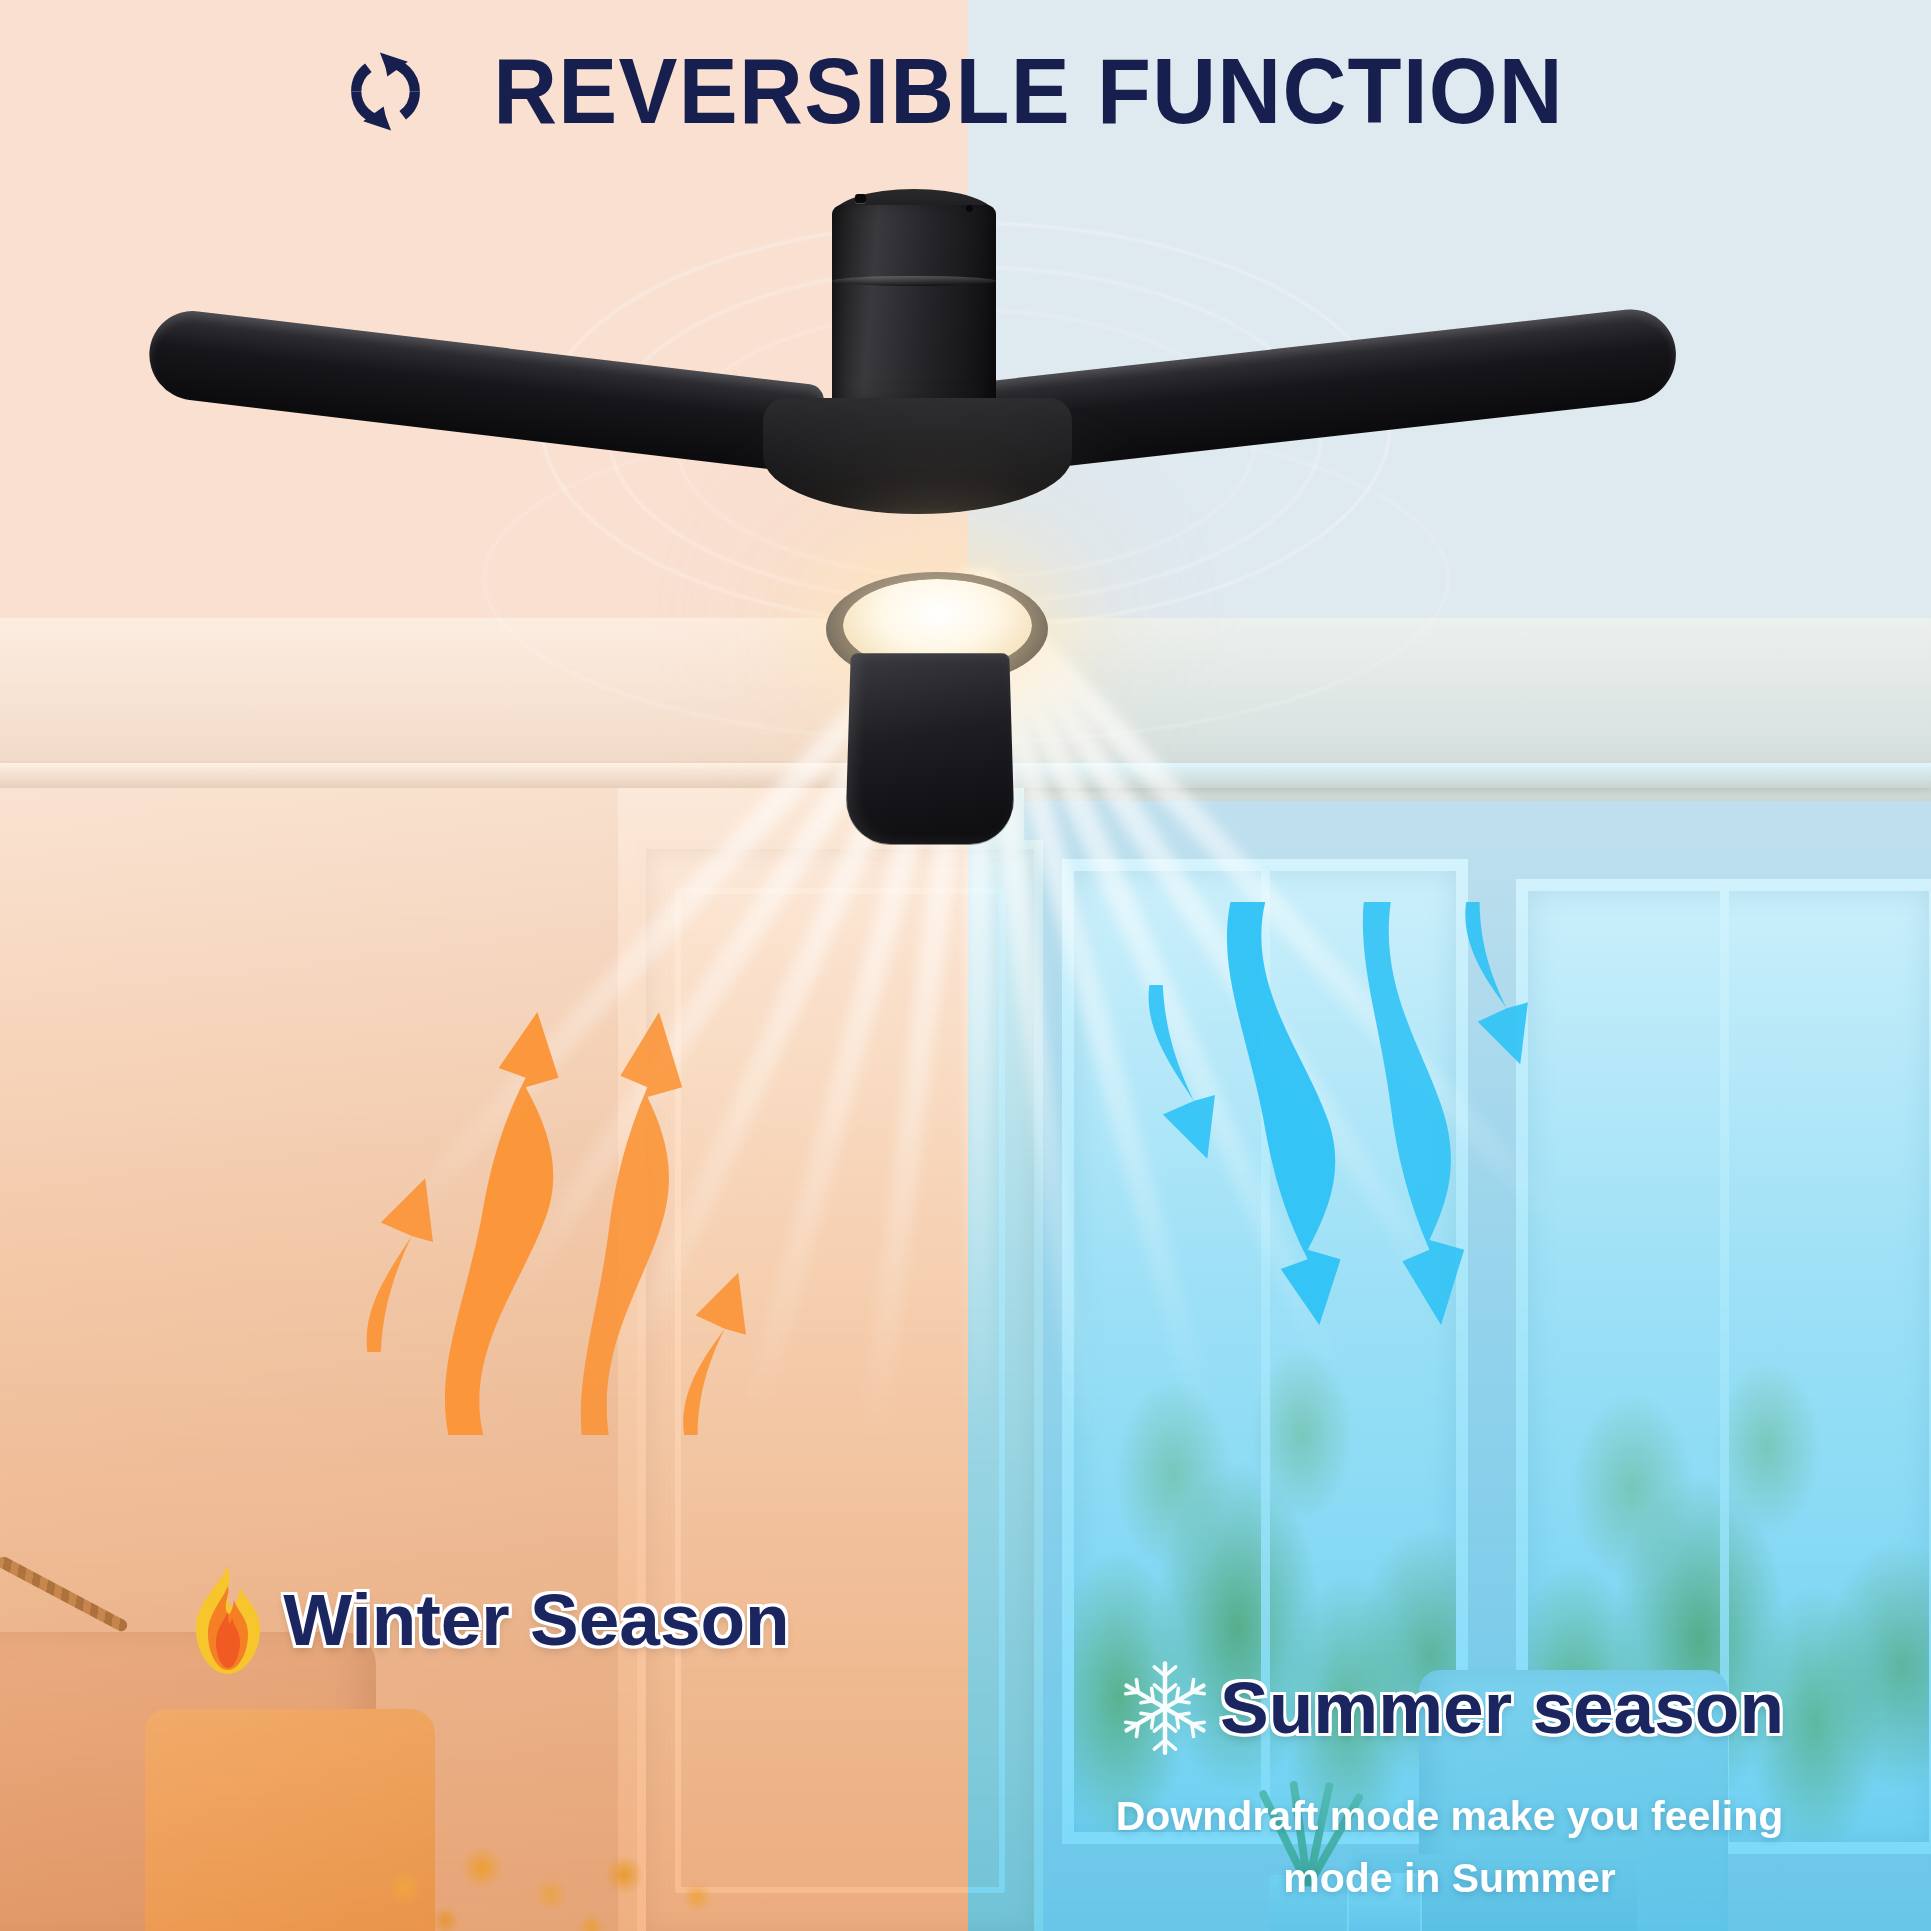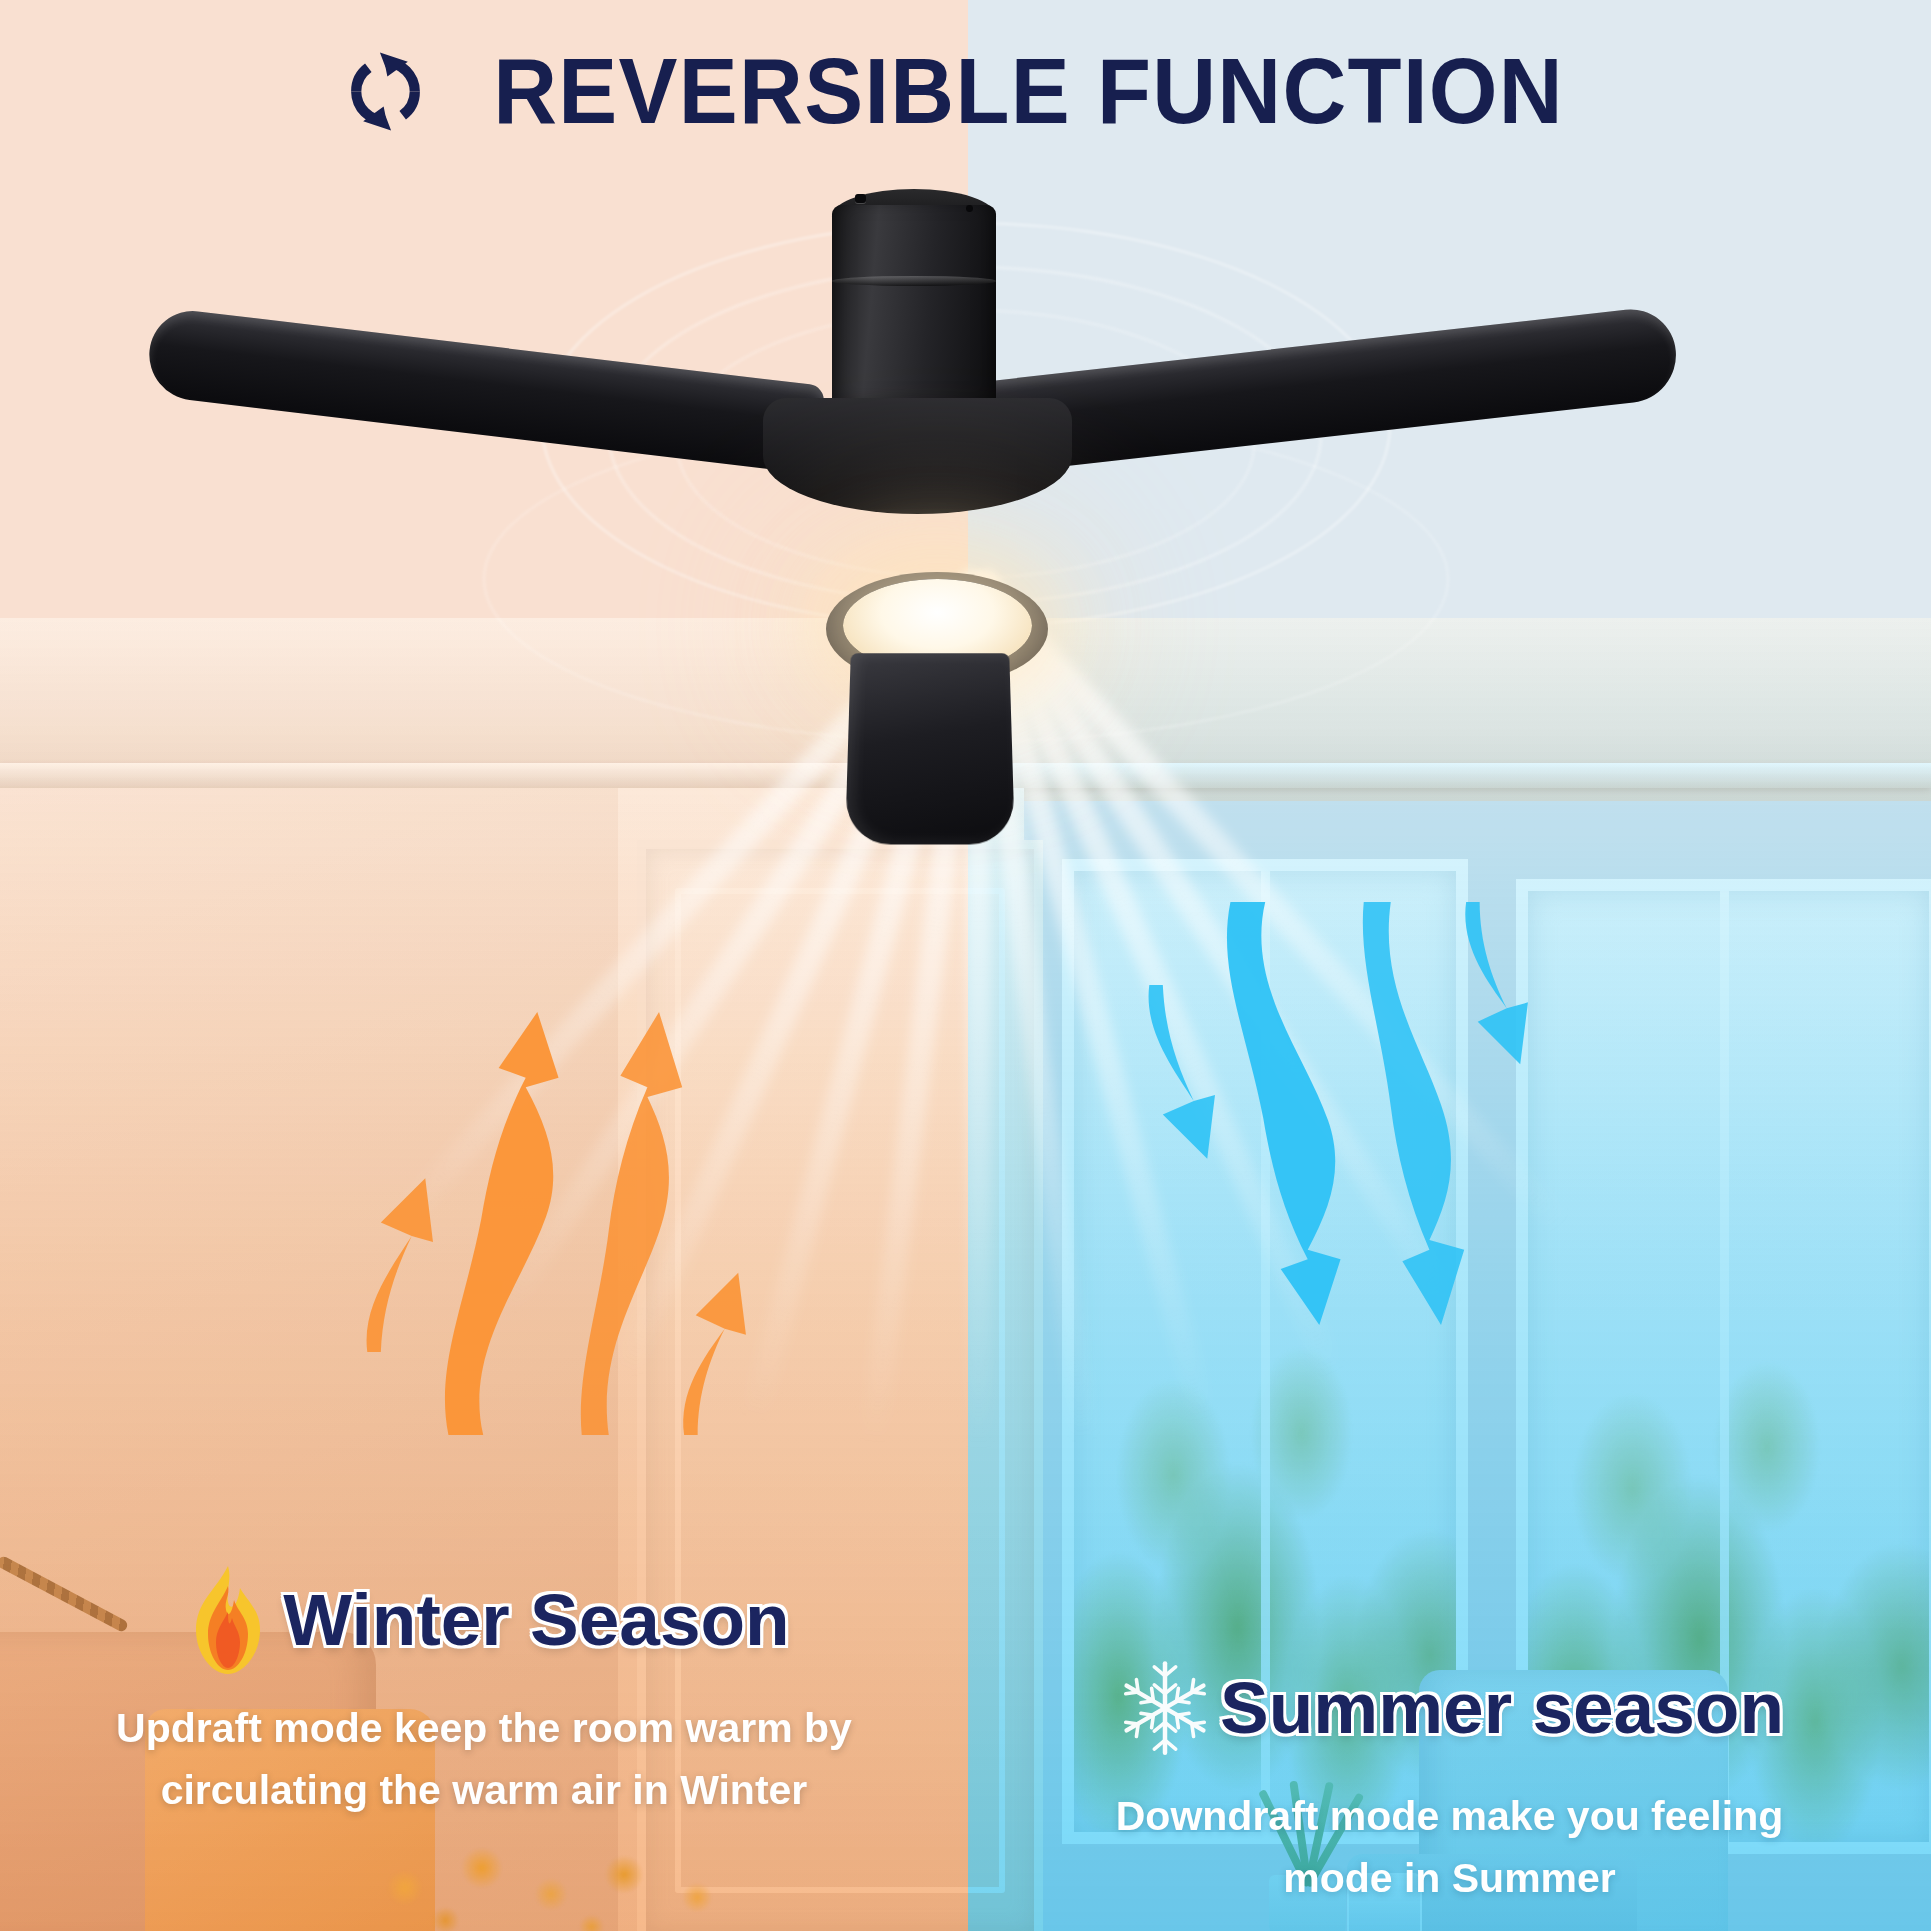--- a/index.html
+++ b/index.html
@@ -304,24 +304,20 @@
       <svg class="season-emoji" viewBox="0 0 100 112">
         <path d="M50 2 C38 26 18 38 18 66 C18 90 34 110 50 110 C66 110 82 90 82 66
                  C82 46 70 38 62 24 C60 42 52 48 50 38 C48 26 54 16 50 2 Z" fill="#f7c52c"></path>
         <path d="M50 22 C42 40 30 50 30 70 C30 90 40 106 50 106 C60 106 70 90 70 70
                  C70 54 60 48 56 36 C54 50 50 54 48 46 C46 36 52 32 50 22 Z" fill="#f57f24"></path>
         <path d="M50 48 C44 60 38 66 38 78 C38 92 44 104 50 104 C56 104 62 92 62 78
                  C62 68 56 62 54 54 C52 62 50 62 50 48 Z" fill="#f05a23"></path>
       </svg>
       <div class="season-title">Winter Season</div>
     </div>
-    <div class="season-desc">
-      <div>Updraft mode keep the room warm by</div>
-      <div>circulating the warm air in Winter</div>
-    </div>
   </div>
 
   <div class="season season-right">
     <div class="season-head">
       <svg class="season-emoji" viewBox="0 0 112 112">
         <g stroke="#ffffff" stroke-width="5" stroke-linecap="round" fill="none" opacity="0.96">
           <line x1="56" y1="6" x2="56" y2="106"></line>
           <line x1="13" y1="31" x2="99" y2="81"></line>
           <line x1="13" y1="81" x2="99" y2="31"></line>
           <g stroke-width="4">

